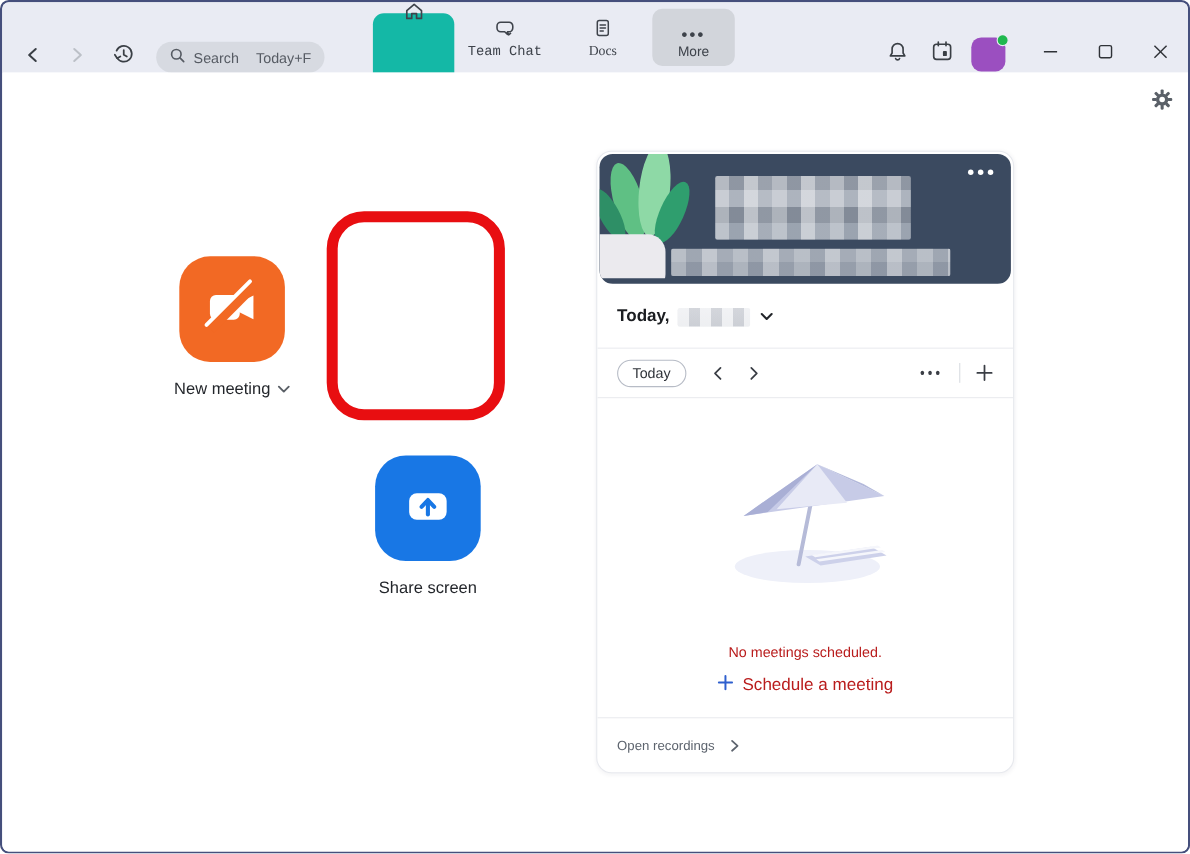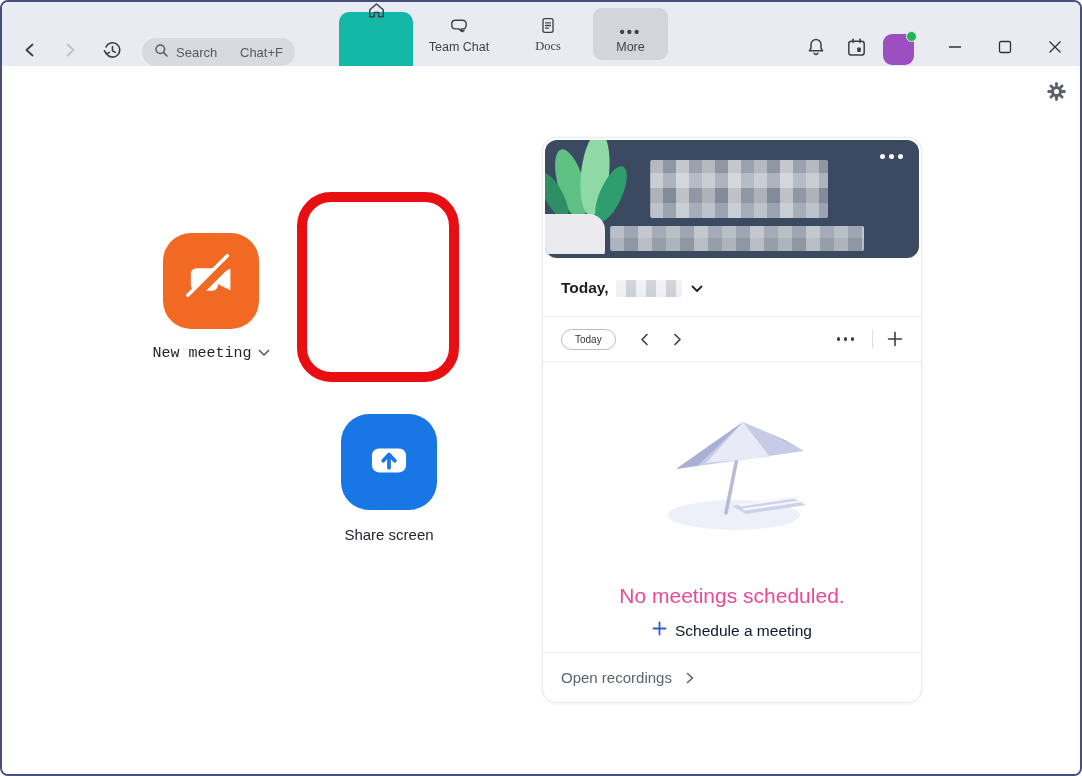--- a/index.html
+++ b/index.html
@@ -28,21 +28,21 @@
   .search-pill .s-shortcut{ margin-left:auto; }
 
   .tabs{ position:absolute; left:337px; top:0; height:64px; display:flex; align-items:stretch; }
   .tab{
     width:76px; display:flex; flex-direction:column; align-items:center; justify-content:center;
     gap:3px; font-size:12.5px; color:#3e434b; cursor:pointer;
   }
   .tab .t-icon{ height:22px; display:flex; align-items:flex-end; }
   .tab-home{ width:74px; background:#14b8a6; border-radius:10px 10px 0 0; align-self:flex-end; height:54px;gap:44px; }
   .tab-meetings{ width:86px; }
-  .tab-teamchat{ width:92px; }
+  .tab-teamchat{ width:92px;font-family:Liberation Mono, monospace; }
   .tab-docs{ width:66px; margin-left:10px;font-family:Liberation Serif, serif; }
   .tab-more{
     width:75px; height:52px; align-self:center; margin-left:12px;
     background:#d2d5db; border-radius:9px;
   }
   .more-dots{ letter-spacing:2px; font-weight:bold; font-size:15px; color:#3e434b; line-height:10px; }
 
   .tb-right{ margin-left:auto; display:flex; align-items:center; }
   .tb-icon{ width:30px; height:30px; display:flex; align-items:center; justify-content:center; cursor:pointer; }
   .bell{ margin-right:10px; }
@@ -54,21 +54,21 @@
   .win-btn{ width:34px; height:34px; display:flex; align-items:center; justify-content:center; cursor:pointer; margin-right:16px; }
   .win-close{ margin-right:8px; }
 
   
   .content{ position:relative; height:710px; background:#fff; }
   .gear{ position:absolute; left:1041px; top:14px; width:26px; height:26px; cursor:pointer;
          display:flex; align-items:center; justify-content:center; }
 
   
   .action-cell{ position:absolute; width:160px; text-align:center; }
-  .cell-newmeeting{ left:129px; top:167px;font-family:Liberation Mono, monospace; }
+  .cell-newmeeting{ left:129px; top:167px; }
   .cell-join{ left:295px; top:167px; }
   .cell-schedule{ left:129px; top:348px; }
   .cell-share{ left:307px; top:348px; }
   .action-icon{
     width:96px; height:96px; border-radius:28px; margin:0 auto; cursor:pointer;
     display:flex; align-items:center; justify-content:center;
   }
   .bg-orange{ background:#f26924; }
   .bg-blue{ background:#1877e5; }
   .action-label{
@@ -113,37 +113,37 @@
     width:66px; height:17px; margin-left:7px; border-radius:2px;
     background:
       repeating-linear-gradient(90deg, rgba(255,255,255,.55) 0 10px, rgba(90,95,105,.10) 10px 20px),
       linear-gradient(#e2e4e9,#d8dbe1);
   }
   .date-row .chev{ margin-left:9px; }
   .sep{ border-top:1px solid #eaecef; }
   .toolbar{ height:44px; display:flex; align-items:center; padding:0 18px; }
   .today-btn{
     border:1.3px solid #b7bcc6; border-radius:15px; padding:4px 13px;
-    font-size:10px; color:#2f3339; background:#fff; cursor:pointer;
+    font-size:13px; color:#2f3339; background:#fff; cursor:pointer;
   }
   .tb-chev{ margin-left:24px; cursor:pointer; display:flex; }
   .toolbar .spacer{ flex:1; }
   .tb-ellipsis{ display:flex; gap:3.5px; cursor:pointer; padding:4px; }
   .tb-ellipsis i{ width:3.5px; height:3.5px; border-radius:50%; background:#3a3e45; }
   .tb-divider{ width:1px; height:18px; background:#d9dce1; margin:0 14px; }
   .tb-plus{ cursor:pointer; display:flex; }
 
   .empty-area{ flex:1; display:flex; flex-direction:column; align-items:center; }
   .umbrella{ margin-top:50px; }
-  .empty-msg{ margin-top:42px; font-size:21px; color:#ec4899; }
+  .empty-msg{ margin-top:42px; font-size:13px; color:#b91c1c; }
   .empty-cta{ margin-top:13px; display:flex; align-items:center; gap:8px; cursor:pointer;
-              font-size:15.5px; color:#0f172a; }
+              font-size:15.5px; color:#b91c1c; }
   .panel-footer{
     height:50px; border-top:1px solid #eaecef; display:flex; align-items:center;
-    padding:0 18px; font-size:15px; color:#5d646e; cursor:pointer;
+    padding:0 18px; font-size:12px; color:#5d646e; cursor:pointer;
   }
   .panel-footer .chev{ margin-left:14px; display:flex; }
 </style>
 </head>
 <body>
 
 <div class="window">
 
   <div class="titlebar">
 
@@ -172,21 +172,21 @@
     </div>
 
     <div class="search-pill">
       <span>
         <svg width="15" height="15" viewBox="0 0 15 15">
             <circle cx="6.3" cy="6.3" r="4.3" fill="none" stroke="#565b63" stroke-width="1.5"></circle>
             <line x1="9.6" y1="9.6" x2="13" y2="13" stroke="#565b63" stroke-width="1.5" stroke-linecap="round"></line>
           </svg>
       </span>
       <span class="s-label">Search</span>
-      <span class="s-shortcut">Chat+F</span>
+      <span class="s-shortcut">Today+F</span>
     </div>
 
     <div class="tabs">
       <div class="tab tab-home">
         <span class="t-icon">
           <svg width="21" height="21" viewBox="0 0 22 22">
               <path d="M4 10.2 L11 4.2 L18 10.2 V17.5 H13.3 V13 H8.7 V17.5 H4 Z" fill="none" stroke="#3e434b" stroke-width="1.6" stroke-linejoin="round"></path>
             </svg>
         </span>
         <span>Home</span>

